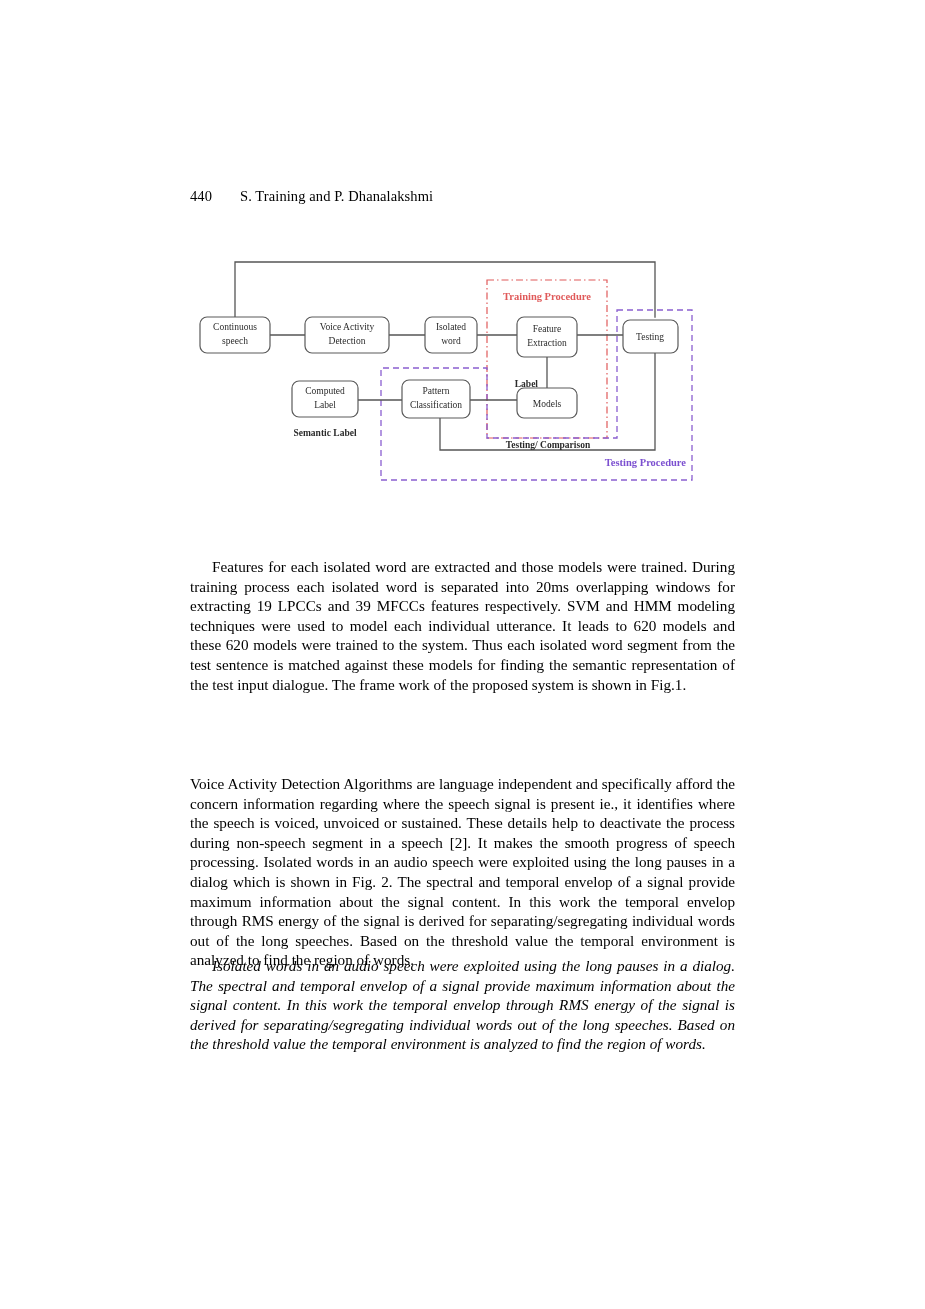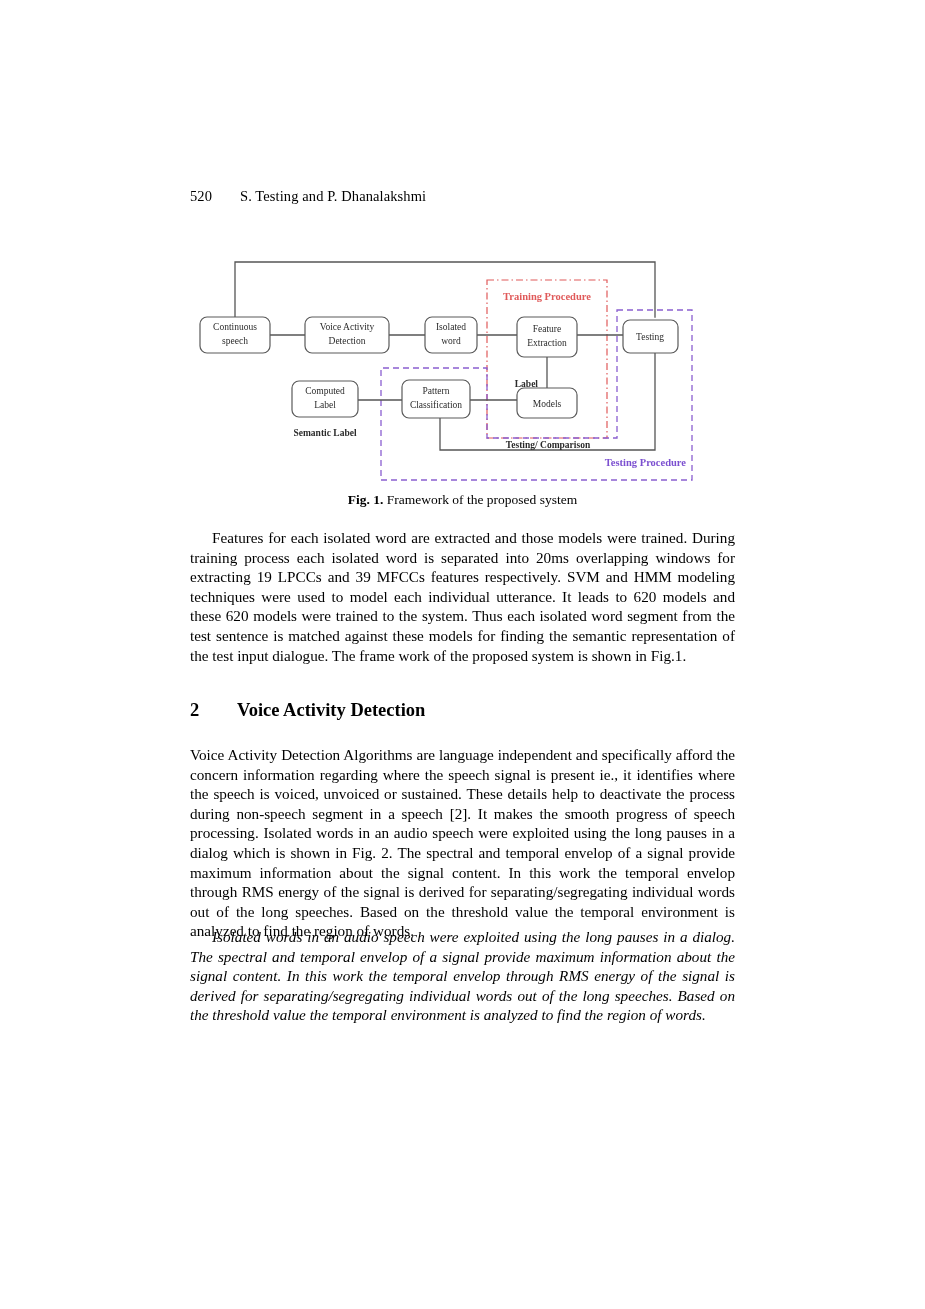--- a/index.html
+++ b/index.html
@@ -58,20 +58,21 @@
   
   .para {
     position: absolute;
     left: 190px;
     width: 545px;
     font-size: 15.2px;
     line-height: 19.6px;
     text-align: justify;
     text-justify: inter-word;
     hyphens: none;
+    margin-top: 29px;
   }
   .para.indent { text-indent: 22px; }
 
   #para-1 { top: 528px; }
   #para-2 { top: 745px; }
   #para-3 { top: 927px; font-style: italic; }
 
   
   .section-head {
     position: absolute;
@@ -86,21 +87,21 @@
     display: inline-block;
     width: 47px;
   }
 </style>
 </head>
 <body>
 
 <div class="page">
 
   <div class="runhead">
-    <span class="folio">520</span><span>S. Testing and P. Dhanalakshmi</span>
+    <span class="folio">440</span><span>S. Training and P. Dhanalakshmi</span>
   </div>
 
   <div class="figure">
     <svg width="925" height="520" viewBox="0 0 925 520" xmlns="http://www.w3.org/2000/svg">
 
       <rect x="487" y="280" width="120" height="158" fill="none" stroke="#e05a5a" stroke-width="1.2" stroke-dasharray="7,3,1.5,3"></rect>
       <text x="547" y="300" text-anchor="middle" font-family="'Liberation Serif',serif" font-size="10.5" font-weight="bold" fill="#e05a5a">Training Procedure</text>
 
       <path d="M 617 310 L 692 310 L 692 480 L 381 480 L 381 368 L 487 368 L 487 438 L 617 438 Z" fill="none" stroke="#8a5fd0" stroke-width="1.3" stroke-dasharray="6,4"></path>
       <text x="686" y="466" text-anchor="end" font-family="'Liberation Serif',serif" font-size="10.5" font-weight="bold" fill="#7b4fd0">Testing Procedure</text>
@@ -174,27 +175,21 @@
         <text x="325" y="408" text-anchor="middle" font-family="'Liberation Serif',serif" font-size="9.5" fill="#2b2b2b">Label</text>
       </g>
 
       <text x="325" y="436" text-anchor="middle" font-family="'Liberation Serif',serif" font-size="9.5" font-weight="bold" fill="#2b2b2b">Semantic Label</text>
 
       <text x="548" y="448" text-anchor="middle" font-family="'Liberation Serif',serif" font-size="9.5" font-weight="bold" fill="#2b2b2b">Testing/ Comparison</text>
 
     </svg>
   </div>
 
-  <div class="caption">
-    <b>Fig. 1.</b><span> Framework of the proposed system</span>
-  </div>
 
   <div class="para indent" id="para-1">Features for each isolated word are extracted and those models were trained. During training process each isolated word is separated into 20ms overlapping windows for extracting 19 LPCCs and 39 MFCCs features respectively. SVM and HMM modeling techniques were used to model each individual utterance. It leads to 620 models and these 620 models were trained to the system. Thus each isolated word segment from the test sentence is matched against these models for finding the semantic representation of the test input dialogue. The frame work of the proposed system is shown in Fig.1.</div>
 
-  <div class="section-head">
-    <span class="num">2</span><span>Voice Activity Detection</span>
-  </div>
 
   <div class="para" id="para-2">Voice Activity Detection Algorithms are language independent and specifically afford the concern information regarding where the speech signal is present ie., it identifies where the speech is voiced, unvoiced or sustained. These details help to deactivate the process during non-speech segment in a speech [2]. It makes the smooth progress of speech processing. Isolated words in an audio speech were exploited using the long pauses in a dialog which is shown in Fig. 2. The spectral and temporal envelop of a signal provide maximum information about the signal content. In this work the temporal envelop through RMS energy of the signal is derived for separating/segregating individual words out of the long speeches. Based on the threshold value the temporal environment is analyzed to find the region of words.</div>
 
   <div class="para indent" id="para-3">Isolated words in an audio speech were exploited using the long pauses in a dialog. The spectral and temporal envelop of a signal provide maximum information about the signal content. In this work the temporal envelop through RMS energy of the signal is derived for separating/segregating individual words out of the long speeches. Based on the threshold value the temporal environment is analyzed to find the region of words.</div>
 
 </div>
 
 </body></html>

